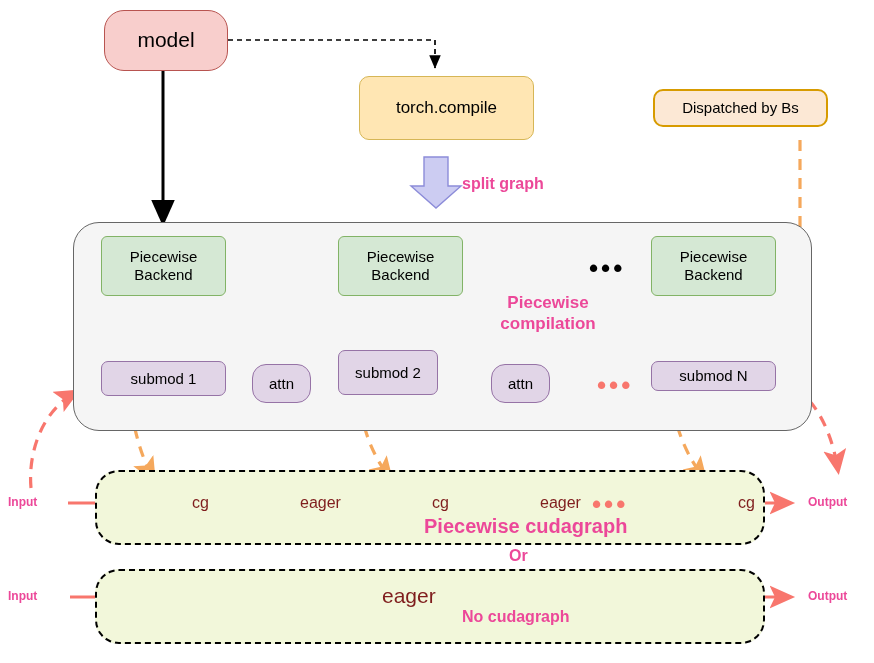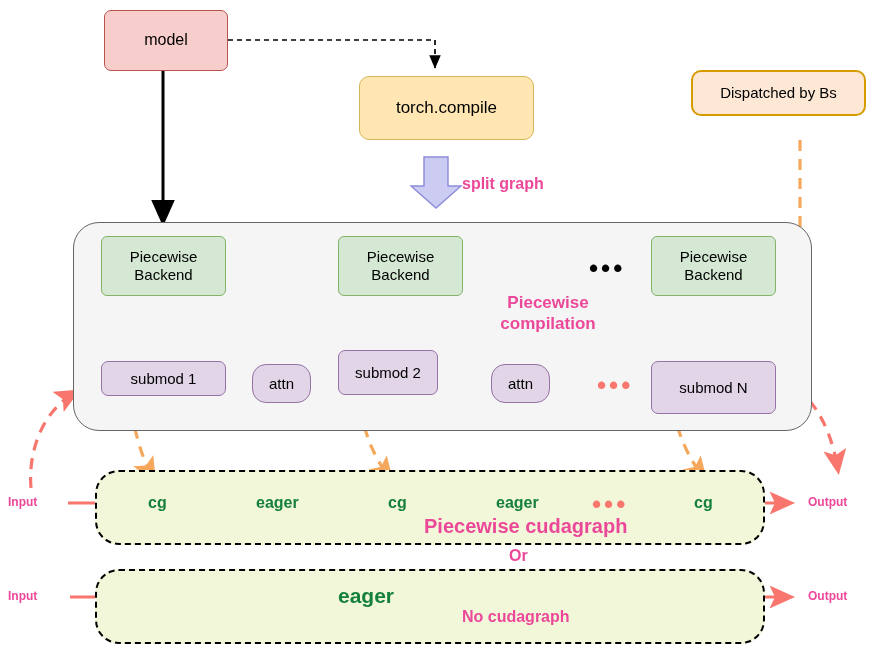--- a/index.html
+++ b/index.html
@@ -31,22 +31,22 @@
     display: flex;
     align-items: center;
     justify-content: center;
     text-align: center;
     line-height: 1.18;
     color: #000000;
   }
   .node-model {
     background: #f8cecc;
     border: 1.6px solid #b85450;
-    border-radius: 7px;
-    font-size: 16px;
+    border-radius: 20px;
+    font-size: 21px;
   }
   .node-compile {
     background: #ffe6b3;
     border: 1.6px solid #d6b656;
     border-radius: 10px;
     font-size: 17px;
   }
   .node-dispatch {
     background: #fce8d5;
     border: 2px solid #d79b00;
@@ -91,22 +91,23 @@
     white-space: nowrap;
   }
   .label-bold {
     font-weight: bold;
   }
   .label-io {
     font-size: 12px;
     font-weight: bold;
   }
   .label-red {
-    color: #15803d;
-    font-weight: bold;
+    color: #7f1d1d;
+    font-weight: normal;
+    margin-left: 44px;
   }
   .label-splitgraph {
     font-size: 16px;
     font-weight: bold;
   }
   .label-section {
     font-size: 17px;
     font-weight: bold;
     text-align: center;
     line-height: 1.25;
@@ -230,21 +231,21 @@
   <div class="dots dots-red" style="left:597px; top:372px;">•••</div>
 
   <div class="node node-model" style="left:104px; top:10px; width:124px; height:61px;">
     <span>model</span>
   </div>
 
   <div class="node node-compile" style="left:359px; top:76px; width:175px; height:64px;">
     <span>torch.compile</span>
   </div>
 
-  <div class="node node-dispatch" style="left:653px; top:70px; width:175px; height:46px;margin-left:38px;">
+  <div class="node node-dispatch" style="left:653px; top:89px; width:175px; height:38px;">
     <span>Dispatched by Bs</span>
   </div>
 
   <div class="label label-splitgraph" style="left:462px; top:175px;">split graph</div>
 
   <div class="node node-backend" style="left:101px; top:236px; width:125px; height:60px;">
     <span>Piecewise<br>Backend</span>
   </div>
   <div class="node node-backend" style="left:338px; top:236px; width:125px; height:60px;">
     <span>Piecewise<br>Backend</span>
@@ -262,21 +263,21 @@
   </div>
 
   <div class="node node-submod" style="left:338px; top:350px; width:100px; height:45px;">
     <span>submod 2</span>
   </div>
 
   <div class="node node-attn" style="left:491px; top:364px; width:59px; height:39px;">
     <span>attn</span>
   </div>
 
-  <div class="node node-submod" style="left:651px; top:361px; width:125px; height:53px;">
+  <div class="node node-submod" style="left:651px; top:361px; width:125px; height:30px;">
     <span>submod N</span>
   </div>
 
   <div class="lane" style="left:95px; top:470px; width:670px; height:75px;"></div>
 
   <div class="label label-io" style="left:8px; top:495px;">Input</div>
   <div class="label label-io" style="left:808px; top:495px;">Output</div>
 
   <div class="label label-red" style="left:148px; top:494px; font-size:16px;">cg</div>
   <div class="label label-red" style="left:256px; top:494px; font-size:16px;">eager</div>

